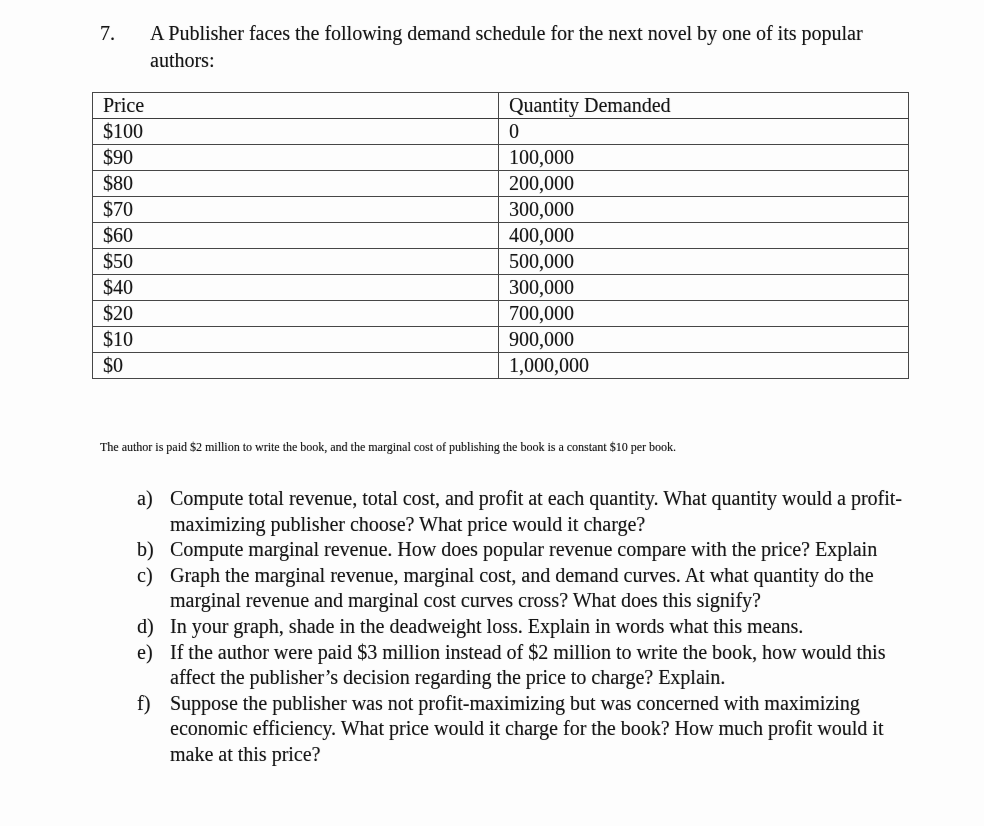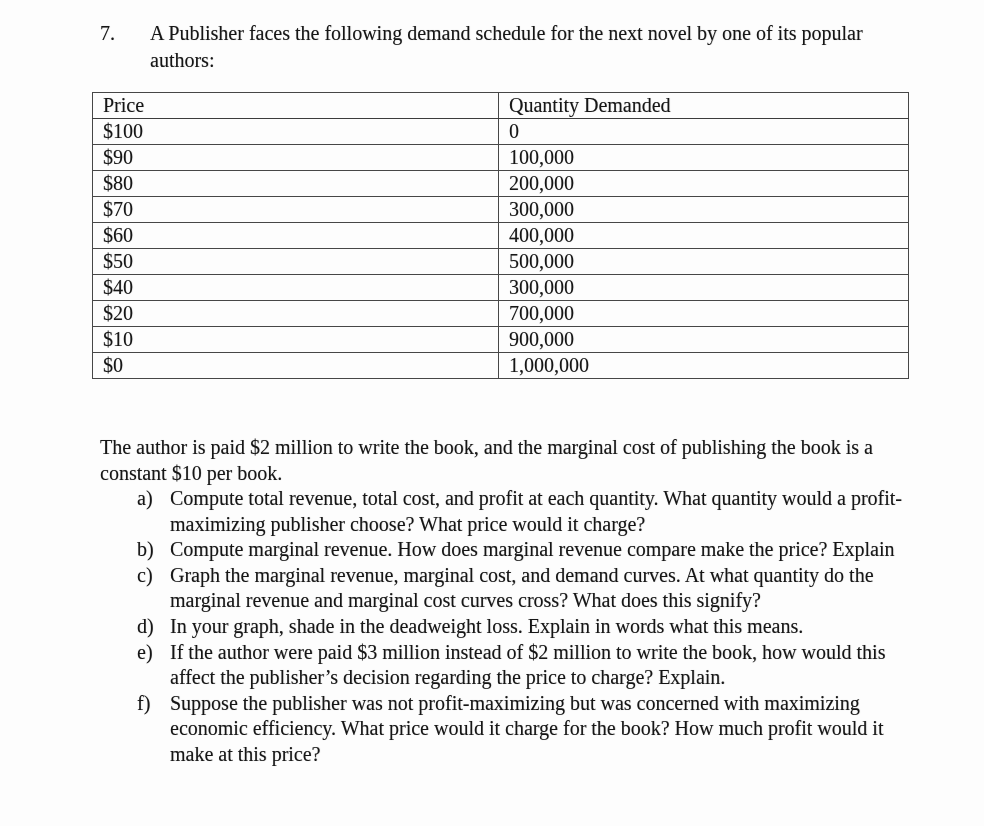--- a/index.html
+++ b/index.html
@@ -58,21 +58,21 @@
   .demand-table col.qty-col   { width: 410px; }
   .demand-table tr { }
   
   .demand-table th { border-bottom-color: #3c3c3c; }
   
   .author-paragraph {
     position: absolute;
     left: 100px;
     top: 434px;
     width: 800px;
-    font-size: 20px;
+    font-size: 12px;
     line-height: 26px;
   }
   
   .subquestion-list {
     position: absolute;
     left: 137px;
     top: 486px;
     width: 766px;
   }
   .subq {
@@ -155,21 +155,21 @@
 
   <div class="author-paragraph">The author is paid $2 million to write the book, and the marginal cost of publishing the book is a constant $10 per book.</div>
 
   <div class="subquestion-list">
       <div class="subq">
         <span class="subq-label">a)</span>
         <span class="subq-text">Compute total revenue, total cost, and profit at each quantity. What quantity would a profit-maximizing publisher choose? What price would it charge?</span>
       </div>
       <div class="subq">
         <span class="subq-label">b)</span>
-        <span class="subq-text">Compute marginal revenue. How does marginal revenue compare make the price? Explain</span>
+        <span class="subq-text">Compute marginal revenue. How does popular revenue compare with the price? Explain</span>
       </div>
       <div class="subq">
         <span class="subq-label">c)</span>
         <span class="subq-text">Graph the marginal revenue, marginal cost, and demand curves. At what quantity do the marginal revenue and marginal cost curves cross? What does this signify?</span>
       </div>
       <div class="subq">
         <span class="subq-label">d)</span>
         <span class="subq-text">In your graph, shade in the deadweight loss. Explain in words what this means.</span>
       </div>
       <div class="subq">

